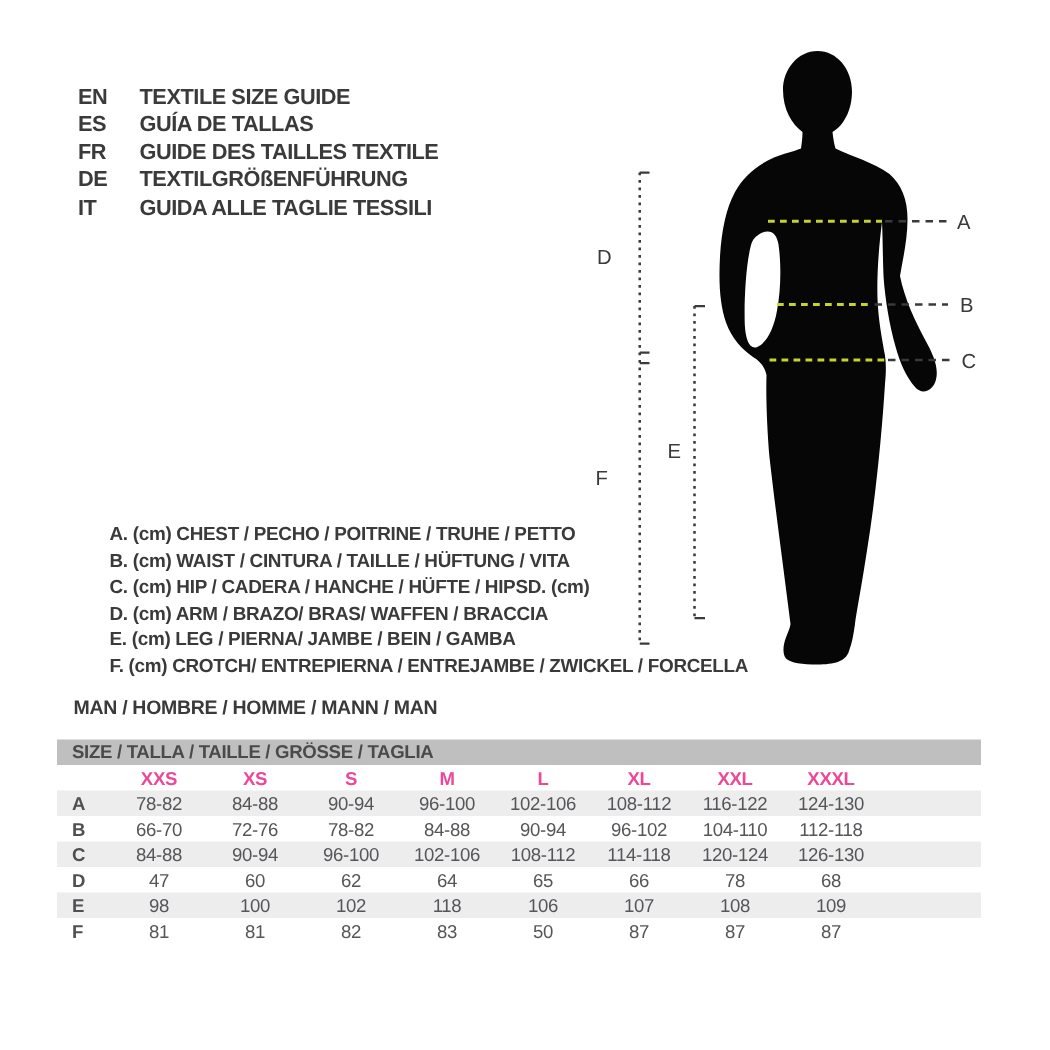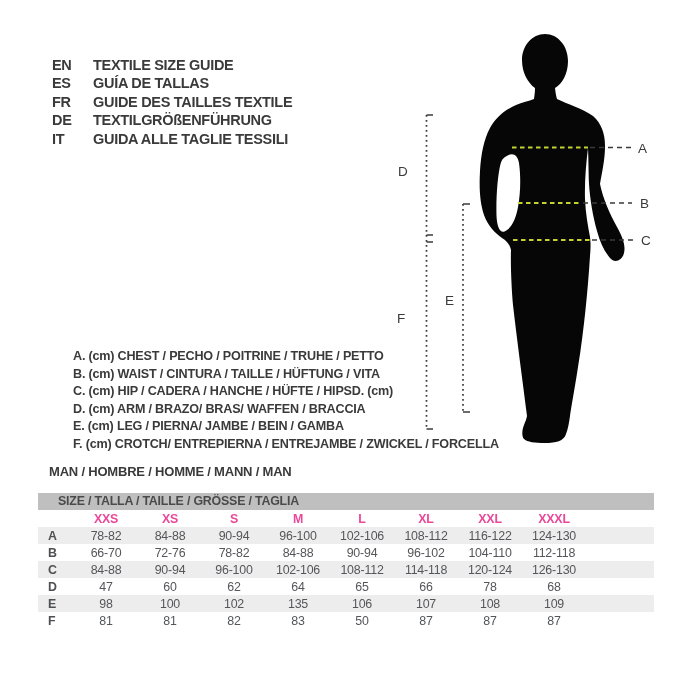--- a/index.html
+++ b/index.html
@@ -15,21 +15,21 @@
   
   .legend-block{position:absolute;left:49px;top:348px;margin-left:24px;}
   .legend-line{line-height:17.6px;font-size:12.6px;font-weight:600;
     letter-spacing:-0.2px;white-space:nowrap;}
   
   .gender-line{position:absolute;left:49px;top:464px;font-size:13px;
     font-weight:700;letter-spacing:-0.2px;white-space:nowrap;text-align:center;}
   
   .size-table-wrap{position:absolute;left:38px;top:493px;width:616px;}
   .size-table-header{height:17px;line-height:17px;background:#bfbfbf;
-    color:#4a4a4b;font-size:12.4px;font-weight:600;padding-left:20px;
+    color:#4a4a4b;font-size:12.4px;font-weight:600;padding-left:10px;
     letter-spacing:-0.2px;white-space:nowrap;}
   table.size-table{border-collapse:collapse;width:616px;table-layout:fixed;}
   table.size-table col.c-label{width:36px;}
   table.size-table col.c-size{width:64px;}
   table.size-table col.c-fill{width:auto;}
   table.size-table th,table.size-table td{
     height:17px;padding:0;font-size:12.4px;font-weight:500;color:#55565a;
     text-align:center;vertical-align:middle;letter-spacing:-0.2px;}
   table.size-table th{font-weight:600;color:#ec4899;}
   table.size-table td.row-label{text-align:left;padding-left:10px;
@@ -229,21 +229,21 @@
         <td>66</td>
         <td>78</td>
         <td>68</td>
         <td></td>
       </tr>
       <tr class="stripe">
         <td class="row-label">E</td>
         <td>98</td>
         <td>100</td>
         <td>102</td>
-        <td>135</td>
+        <td>118</td>
         <td>106</td>
         <td>107</td>
         <td>108</td>
         <td>109</td>
         <td></td>
       </tr>
       <tr>
         <td class="row-label">F</td>
         <td>81</td>
         <td>81</td>

